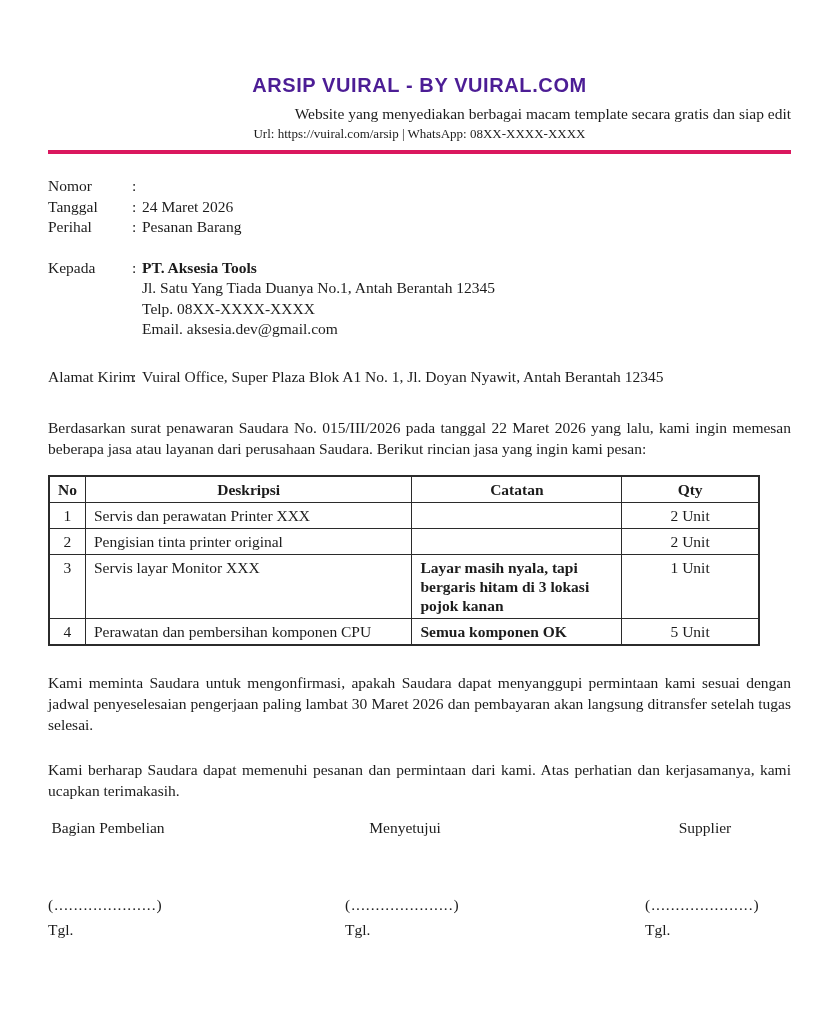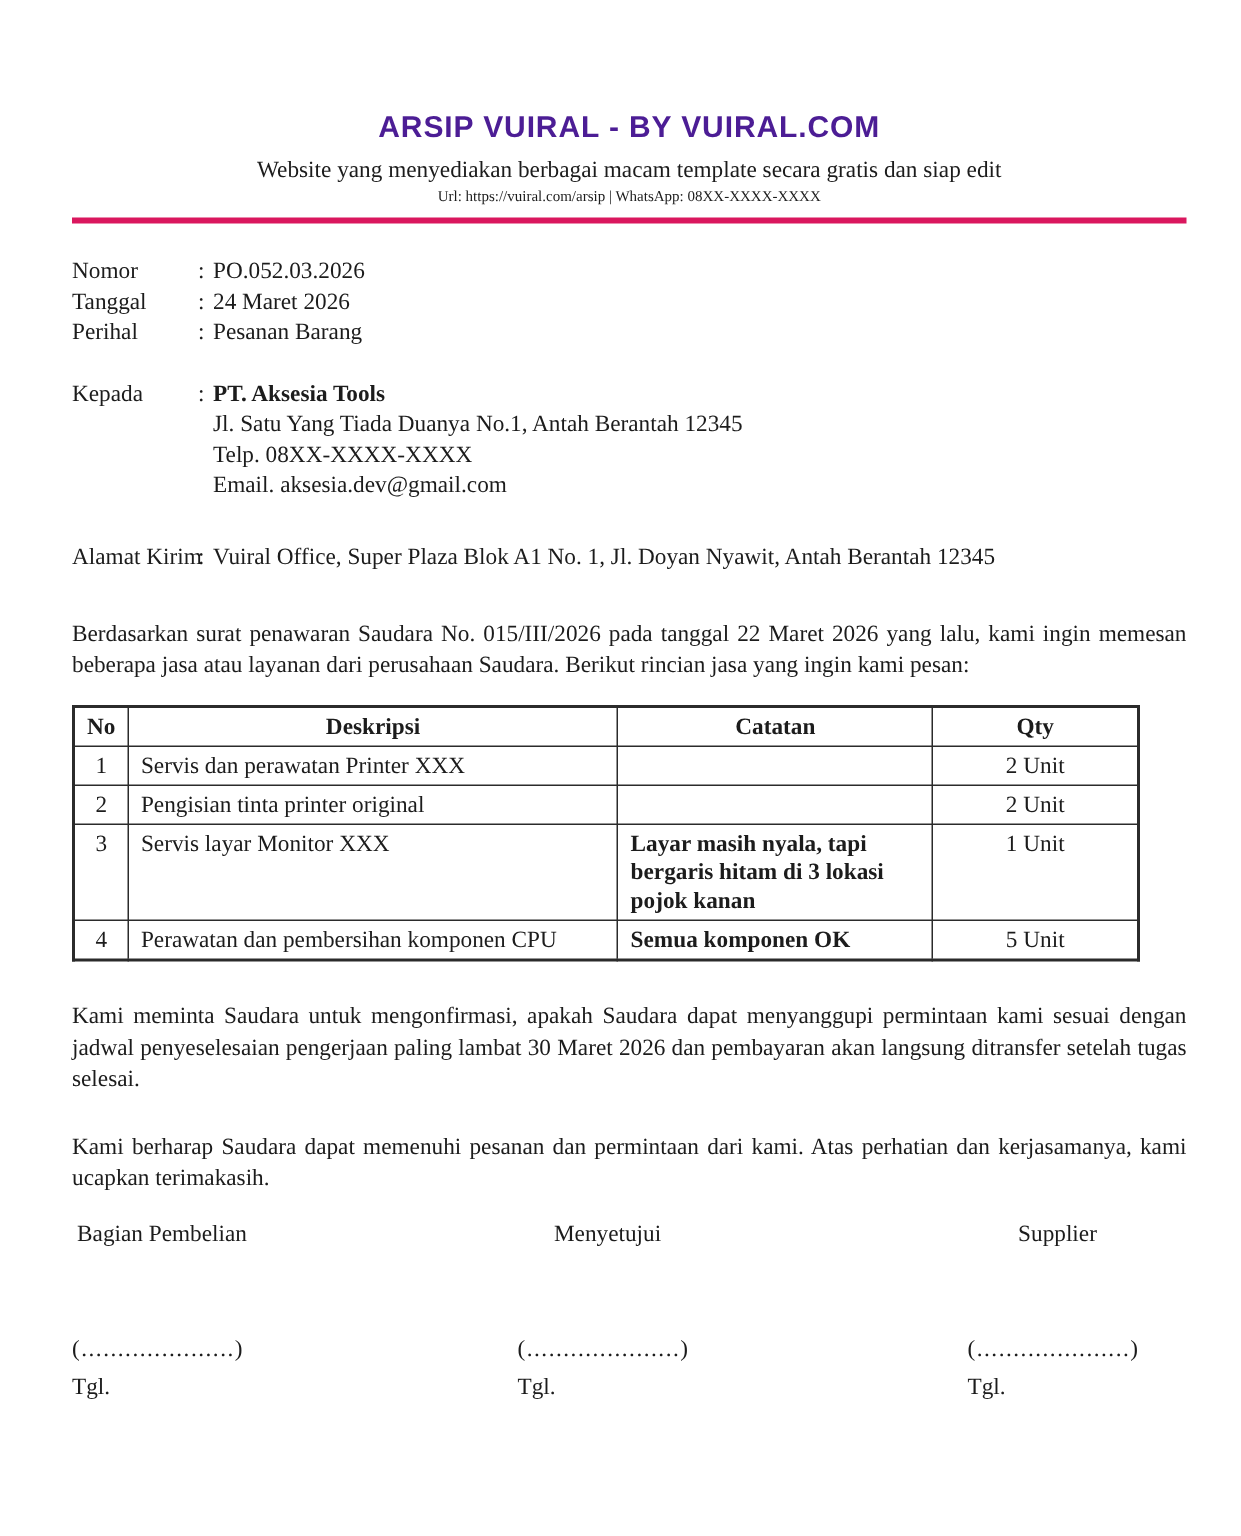--- a/index.html
+++ b/index.html
@@ -10,22 +10,22 @@
     color: #1c1c1c;
     overflow: hidden;
   }
   .page { padding: 66px 36px 0 48px; }
 
   
   .logo-row { display: flex; justify-content: center; align-items: center; gap: 10px; height: 46px; }
   .logo-icon svg { display: block; }
   .logo-text { font-family: "Liberation Sans", sans-serif; font-weight: 700; font-size: 38px; letter-spacing: -0.5px; line-height: 1; padding-bottom: 4px; }
   .doc-title { margin-top: 8px; text-align: center; font-family: "Liberation Sans", sans-serif; font-weight: 700; font-size: 20px; letter-spacing: 0.6px; color: #4c1d95; }
-  .doc-subtitle { margin-top: 8px; text-align: center; font-size: 15.5px; }
-  .doc-contact { margin-top: 3px; text-align: center; font-size: 10px; }
+  .doc-subtitle { margin-top: 8px; text-align: right; font-size: 15.5px; }
+  .doc-contact { margin-top: 3px; text-align: center; font-size: 13px; }
   .header-rule { margin-top: 8px; height: 4px; border: none; }
 
   
   .meta-block { margin-top: 22px; }
   .field-row { display: grid; grid-template-columns: 84px 10px 1fr; font-size: 15.5px; line-height: 20.5px; }
   .field-label { white-space: nowrap; }
   .recipient-block { margin-top: 20px; }
   .recipient-name { font-weight: 700; }
   .shipping-block { margin-top: 27px; }
 
@@ -63,21 +63,20 @@
 
   <div class="doc-title">ARSIP VUIRAL - BY VUIRAL.COM</div>
   <div class="doc-subtitle">Website yang menyediakan berbagai macam template secara gratis dan siap edit</div>
   <div class="doc-contact">Url: https://vuiral.com/arsip | WhatsApp: 08XX-XXXX-XXXX</div>
   <hr class="header-rule" style="background:#DA175E">
 
   <div class="meta-block">
     <div class="field-row">
       <span class="field-label">Nomor</span>
       <span>:</span>
-      <span>PO.052.03.2026</span>
     </div>
     <div class="field-row">
       <span class="field-label">Tanggal</span>
       <span>:</span>
       <span>24 Maret 2026</span>
     </div>
     <div class="field-row">
       <span class="field-label">Perihal</span>
       <span>:</span>
       <span>Pesanan Barang</span>

